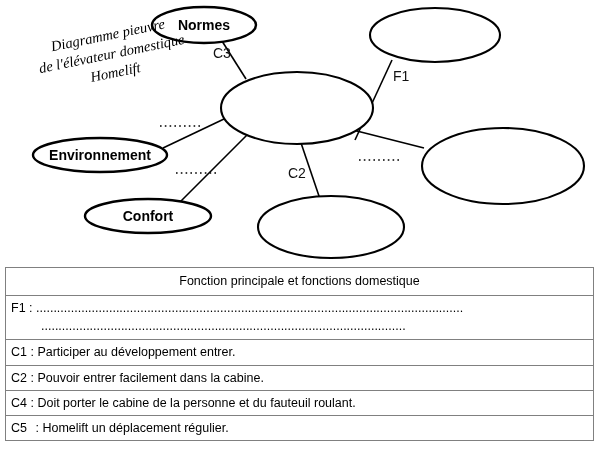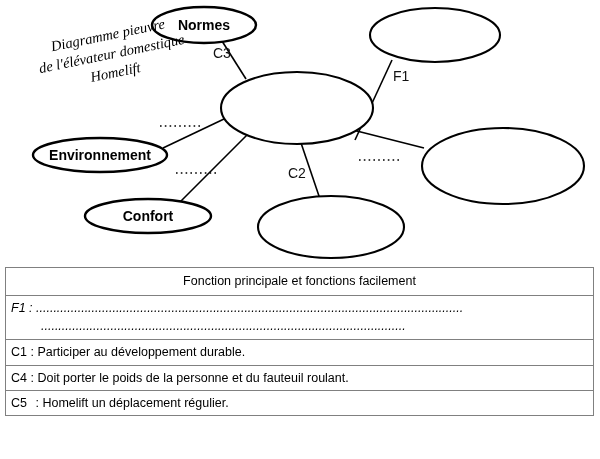--- a/index.html
+++ b/index.html
@@ -98,21 +98,20 @@
     color: #000000;
     white-space: pre-wrap;
     overflow: hidden;
   }
   .header-cell .cell-inner {
     text-align: center;
     padding: 4px 4px 5px 4px;
   }
   .f1-cell .cell-inner {
     padding-bottom: 4px;
-    font-style: italic;
   }
   .f1-line2 {
     display: block;
     padding-left: 30px;
   }
   .hl {
     background: #c8c8c8;
     display: inline-block;
     width: 5px;
   }
@@ -164,36 +163,41 @@
     <div>de l'élévateur domestique</div>
     <div>Homelift</div>
   </div>
 </div>
 
 <div id="table-wrap">
   <table class="fn-table">
     <tbody>
       <tr>
         <td class="header-cell">
-          <div class="cell-inner">Fonction principale et fonctions facilement</div>
+          <div class="cell-inner">Fonction principale et fonctions domestique</div>
         </td>
       </tr>
       <tr>
         <td class="f1-cell">
           <div class="cell-inner"><span>F1 : </span><span>...........................................................................................................................</span><span class="f1-line2">.........................................................................................................</span></div>
         </td>
       </tr>
       <tr>
         <td>
-          <div class="cell-inner">C1 : Participer au développement durable.</div>
-        </td>
-      </tr>
-      <tr>
-        <td>
-          <div class="cell-inner">C4 : Doit porter le poids de la personne et du fauteuil roulant.</div>
+          <div class="cell-inner">C1 : Participer au développement entrer.</div>
+        </td>
+      </tr>
+      <tr>
+        <td>
+          <div class="cell-inner">C2 : Pouvoir entrer facilement dans la cabine.</div>
+        </td>
+      </tr>
+      <tr>
+        <td>
+          <div class="cell-inner">C4 : Doit porter le cabine de la personne et du fauteuil roulant.</div>
         </td>
       </tr>
       <tr>
         <td>
           <div class="cell-inner"><span>C5</span><span class="hl"></span><span> : Homelift un déplacement régulier.</span></div>
         </td>
       </tr>
     </tbody>
   </table>
 </div>

